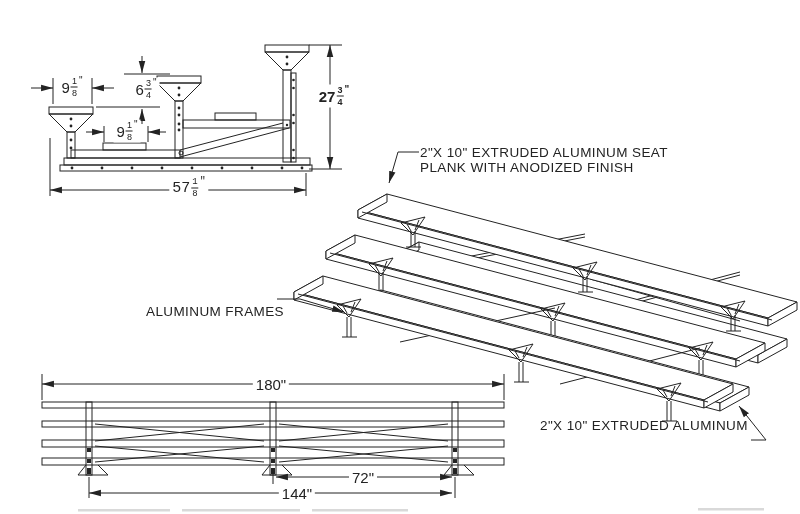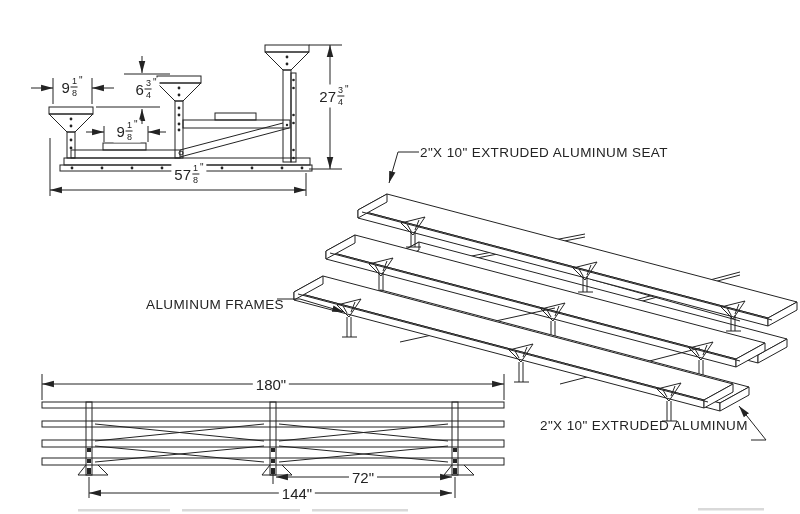--- a/index.html
+++ b/index.html
@@ -294,41 +294,42 @@
       <span class="unit">"</span>
   </div>
   <div class="txt dim" style="left:127px;top:131px;">
     <span class="whole">9</span>
       <span class="frac">
         <span class="num">1</span>
         <span class="den">8</span>
       </span>
       <span class="unit">"</span>
   </div>
-  <div class="txt dim" style="left:334px;top:96px;">
+  <div class="txt dim" style="left:334px;top:96px;font-weight:bold;">
     <span class="whole">27</span>
       <span class="frac">
         <span class="num">3</span>
         <span class="den">4</span>
       </span>
       <span class="unit">"</span>
   </div>
-  <div class="txt dim" style="left:189px;top:174px;">
+  <div class="txt dim" style="left:189px;top:188px;font-family:Liberation Mono, monospace;">
     <span class="whole">57</span>
       <span class="frac">
         <span class="num">1</span>
         <span class="den">8</span>
       </span>
       <span class="unit">"</span>
   </div>
 
   <div class="txt anno" style="left:420px;top:146px;">
     <div>2"X 10" EXTRUDED ALUMINUM SEAT</div>
-  </div>
-  <div class="txt anno" style="left:146px;top:298px;">ALUMINUM FRAMES</div>
+    <div>PLANK WITH ANODIZED FINISH</div>
+  </div>
+  <div class="txt anno" style="left:146px;top:305px;">ALUMINUM FRAMES</div>
   <div class="txt anno" style="left:540px;top:419px;">
     <div>2"X 10" EXTRUDED ALUMINUM</div>
   </div>
 
   <div class="txt dim" style="left:271px;top:384px;">
     <span class="whole">180"</span>
   </div>
   <div class="txt dim" style="left:363px;top:477px;">
     <span class="whole">72"</span>
   </div>

